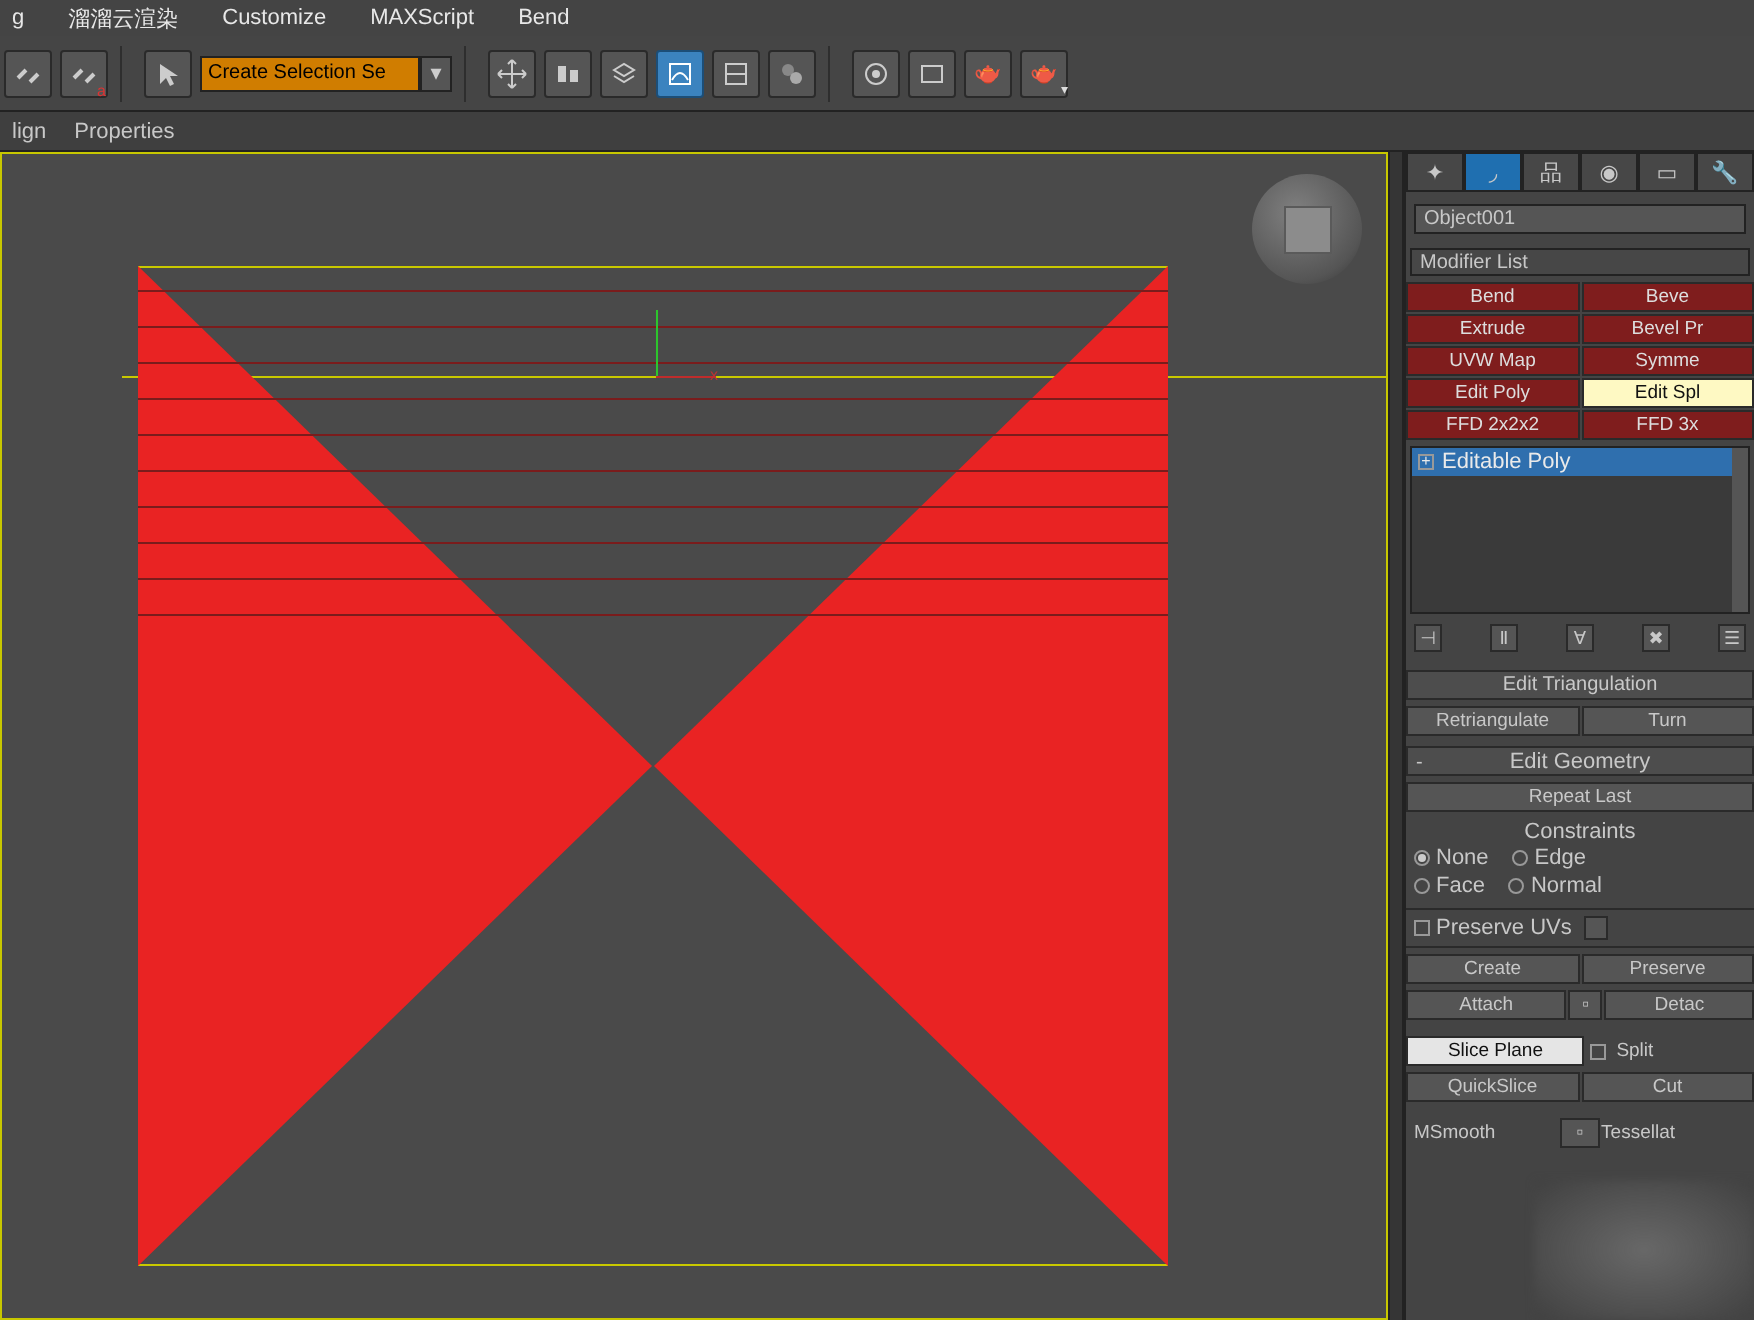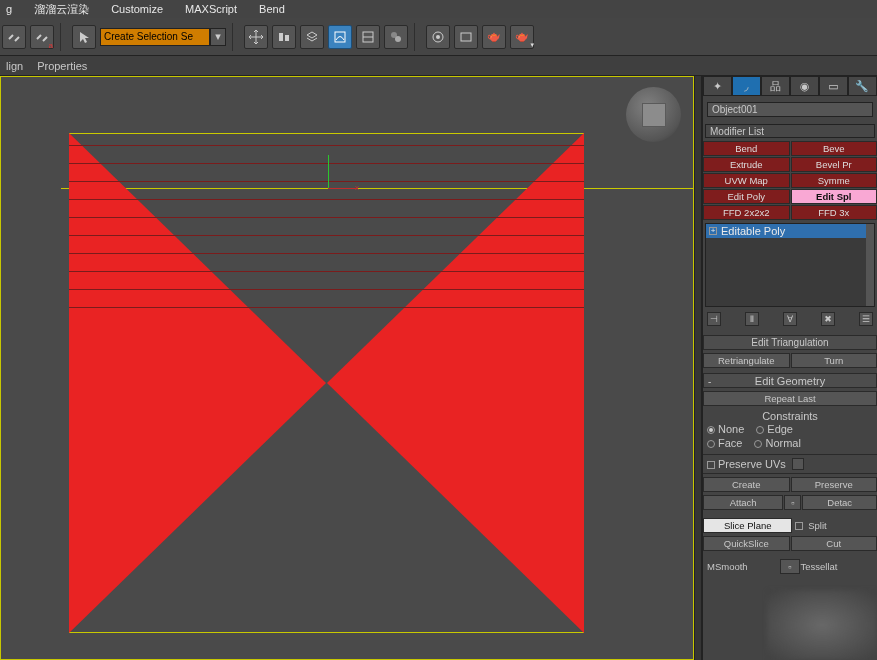--- a/index.html
+++ b/index.html
@@ -51,21 +51,21 @@
   
   .cmdpanel { width:175px; background:#444; border-left:1px solid #222; display:flex; flex-direction:column; gap:2px; padding-bottom:6px; overflow:hidden;}
   .cmd-tabs { display:flex; height:20px; background:#3a3a3a; }
   .cmd-tabs .t { flex:1; border:1px solid #222; display:flex; align-items:center; justify-content:center; background:#474747;}
   .cmd-tabs .t.active { background:#1f6fb0;}
   .cmd-tabs .t svg, .cmd-tabs .t span { pointer-events:none;}
   .objname { height:15px; background:#555; border:1px solid #222; margin:4px; padding:0 4px; display:flex; align-items:center; font-size:10px;}
   .modlabel { height:14px; padding:0 4px; font-size:10px; display:flex; align-items:center; background:#474747; border:1px solid #222; margin:1px 2px;}
   .modgrid { display:grid; grid-template-columns:1fr 1fr; gap:1px; padding:0 0 0 0;}
   .modbtn { height:15px; background:#7f1d1d; border:1px solid #2a2a2a; display:flex; align-items:center; justify-content:center; font-size:9.5px; color:#ddd; white-space:nowrap; overflow:hidden;}
-  .modbtn.hl { background:#f9a8d4; color:#111;font-weight:bold;}
+  .modbtn.hl { background:#fef9c3; color:#111;}
   .stack { margin:1px 2px; height:84px; background:#3a3a3a; border:1px solid #222; position:relative; overflow:hidden;}
   .stack .item { display:flex; align-items:center; gap:4px; height:14px; padding:0 3px; font-size:10px; }
   .stack .item.sel { background:#2f6fae; color:#eaeaea;}
   .stack .item .plus { width:8px; height:8px; border:1px solid #999; display:flex; align-items:center; justify-content:center; font-size:8px; line-height:6px;}
   .stack .scroll { position:absolute; right:0; top:0; width:8px; bottom:0; background:#555;}
   .stacktools { display:flex; justify-content:space-between; padding:2px 4px 4px 4px; }
   .stacktools .sicon { width:14px; height:14px; background:#555; border:1px solid #2a2a2a; display:flex; align-items:center; justify-content:center; font-size:9px;}
 
   .rollhdr { height:15px; background:#4d4d4d; border:1px solid #2a2a2a; display:flex; align-items:center; justify-content:center; font-size:10px; margin-top:3px; position:relative;}
   .rollhdr .dash { position:absolute; left:4px; top:2px; font-size:10px;}

